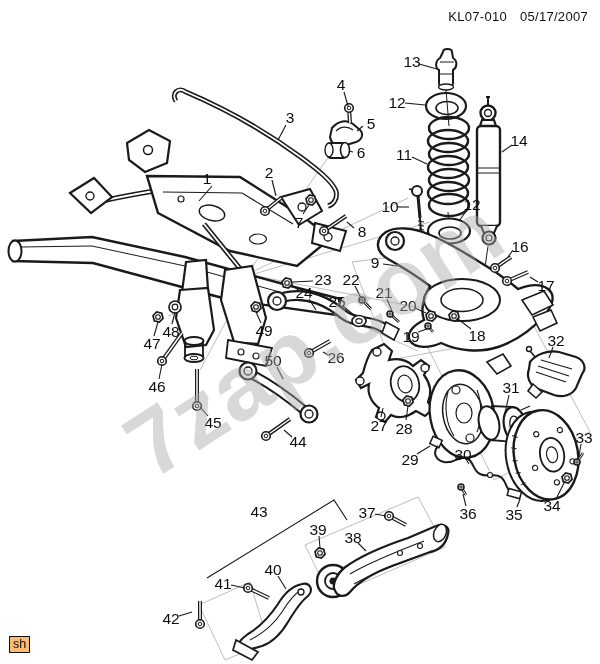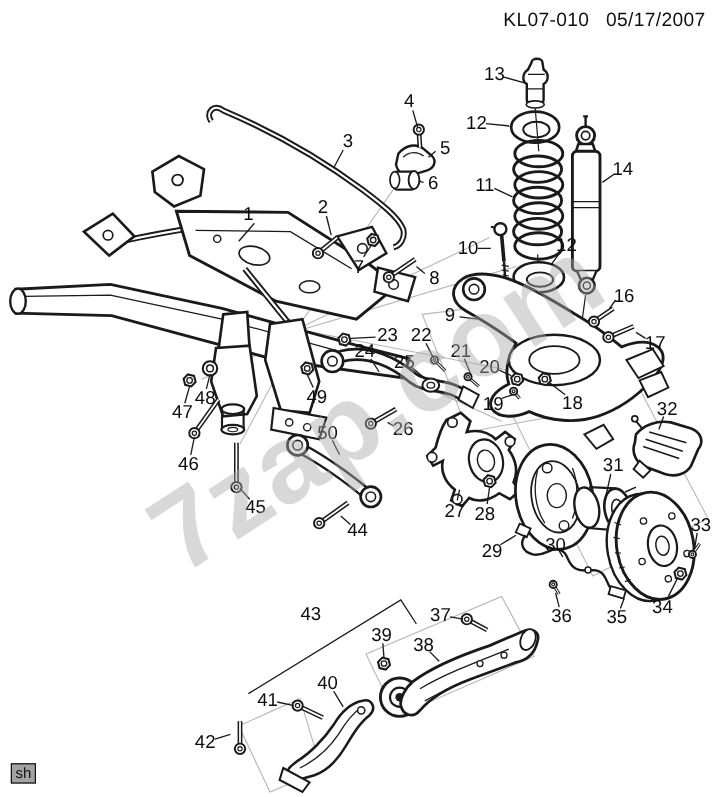--- a/index.html
+++ b/index.html
@@ -1,24 +1,24 @@
 <!DOCTYPE html>
 <html><head>
 <meta charset="utf-8">
 <style>
   html,body{margin:0;padding:0;background:#fff;}
   #stage{position:relative;width:600px;height:664px;background:#ffffff;overflow:hidden;
          font-family:"Liberation Sans",sans-serif;}
   #drawing{position:absolute;left:0;top:0;}
-  .hdr{position:absolute;top:9px;right:12px;font-size:16px;color:#111;
+  .hdr{position:absolute;top:9px;right:12px;font-size:13px;color:#111;
        letter-spacing:.3px;white-space:nowrap;text-align:right;}
   .hdr span{margin-left:9px;}
   .hdr span:first-child{margin-left:0;}
   .corner-tag{position:absolute;left:9px;top:636px;border:1.6px solid #111;
-       font-size:12.5px;line-height:15px;padding:0 3px;color:#111;background:#a3a3a3;}
+       font-size:12.5px;line-height:15px;padding:0 3px;color:#111;background:#fdba74;}
   .watermark{position:absolute;left:135px;top:402px;transform:rotate(-33deg);
        transform-origin:0 50%;font-size:92px;font-weight:600;letter-spacing:1px;
        color:#a9a9a9;opacity:.45;white-space:nowrap;pointer-events:none;z-index:4;}
   svg text.callout{font-family:"Liberation Sans",sans-serif;font-size:15.5px;fill:#0d0d0d;}
   svg .ink{stroke:#1a1a1a;fill:none;}
   svg .part{stroke:#1a1a1a;fill:#ffffff;}
   svg .guide{stroke:#b5b5b5;fill:none;stroke-width:0.9;}
 </style>
 </head>
 <body>

